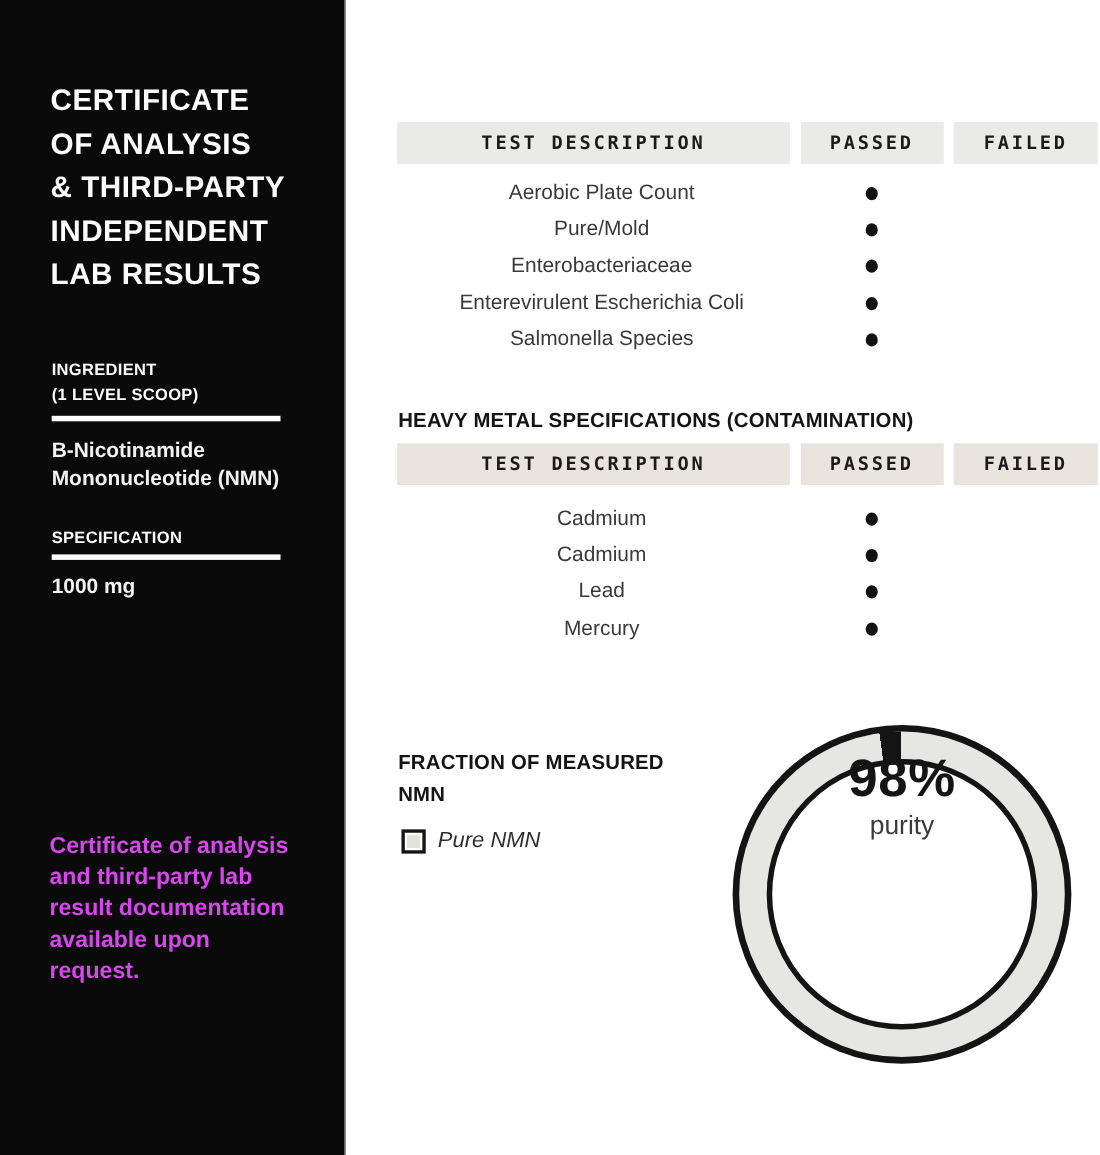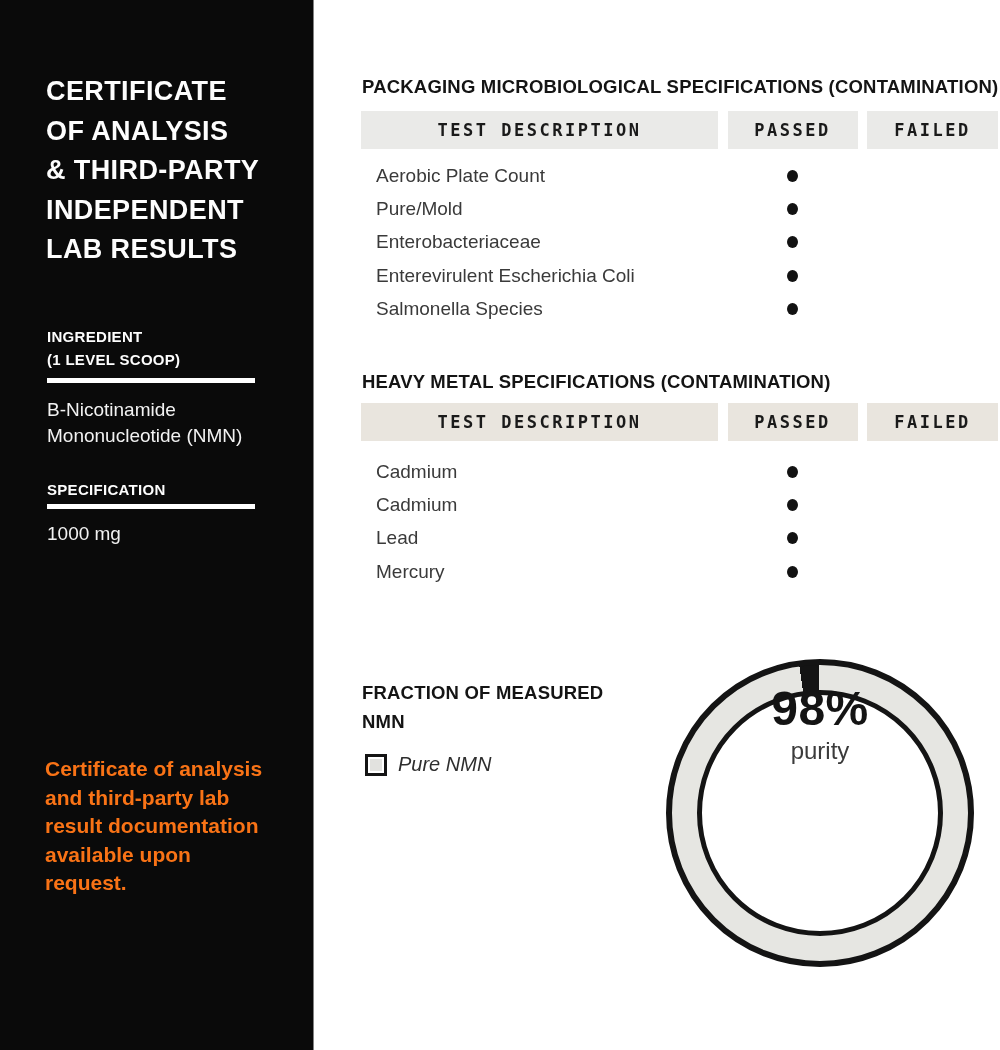--- a/index.html
+++ b/index.html
@@ -21,27 +21,27 @@
     position:absolute;left:47px;font-size:15px;font-weight:bold;
     line-height:23px;letter-spacing:.3px;white-space:pre-line;color:#fdfdfd;
   }
   .lbl-ingredient{top:325px;}
   .lbl-spec{top:478px;}
   .sb-rule{position:absolute;left:47px;width:208px;height:5px;background:#ffffff;}
   .rule-1{top:378px;}
   .rule-2{top:504px;}
   .sb-value{
     position:absolute;left:47px;font-size:19px;line-height:26px;
-    font-weight:normal;color:#f2f2f2;white-space:pre-line;
+    font-weight:bold;color:#f2f2f2;white-space:pre-line;
   }
   .val-ingredient{top:397px;}
   .val-spec{top:521px;}
   .sb-footnote{
     position:absolute;left:45px;top:755px;width:240px;
-    font-size:21px;line-height:28.5px;font-weight:bold;color:#f97316;
+    font-size:21px;line-height:28.5px;font-weight:bold;color:#d946ef;
     white-space:pre-line;
   }
   
   .sec-title{
     position:absolute;left:362px;margin:0;
     font-size:18.5px;font-weight:bold;letter-spacing:.2px;color:#141414;
     line-height:22px;white-space:nowrap;
   }
   .t1-title{top:76px;}
   .t2-title{top:371px;}
@@ -52,21 +52,21 @@
   }
   .t1-head{top:111px;}
   .t2-head{top:403px;}
   .th{
     display:flex;align-items:center;justify-content:center;
     font-family:"DejaVu Sans Mono",monospace;font-weight:bold;
     font-size:17px;letter-spacing:2.5px;color:#1a1a1a;
   }
   .t1-head .th{background:#eaeae8;}
   .t2-head .th{background:#e9e5de;}
-  .tbody{position:absolute;left:361px;}
+  .tbody{position:absolute;left:361px;text-align:center;}
   .t1-body{top:159px;}
   .t2-body{top:455px;}
   .trow{
     display:grid;grid-template-columns:357px 130px 131px;column-gap:9.5px;
     height:33.4px;align-items:center;
   }
   .cell{min-height:1px;}
   .cell.test{font-size:19px;color:#3a3a3a;padding-left:15px;}
   .cell.mark{display:flex;justify-content:center;align-items:center;}
   .dot{width:11px;height:12px;border-radius:50%;background:#121212;display:block;}
@@ -113,21 +113,20 @@
     <div class="sb-rule rule-2"></div>
     <div class="sb-value val-spec">1000 mg</div>
 
     <div class="sb-footnote">Certificate of analysis
 and third-party lab
 result documentation
 available upon
 request.</div>
   </aside>
 
-  <h2 class="sec-title t1-title">PACKAGING MICROBIOLOGICAL SPECIFICATIONS (CONTAMINATION)</h2>
   <div class="thead t1-head">
     <div class="th">TEST DESCRIPTION</div>
     <div class="th">PASSED</div>
     <div class="th">FAILED</div>
   </div>
   <div class="tbody t1-body">
       <div class="trow">
         <div class="cell test">Aerobic Plate Count</div>
         <div class="cell mark">
           <span class="dot"></span>

